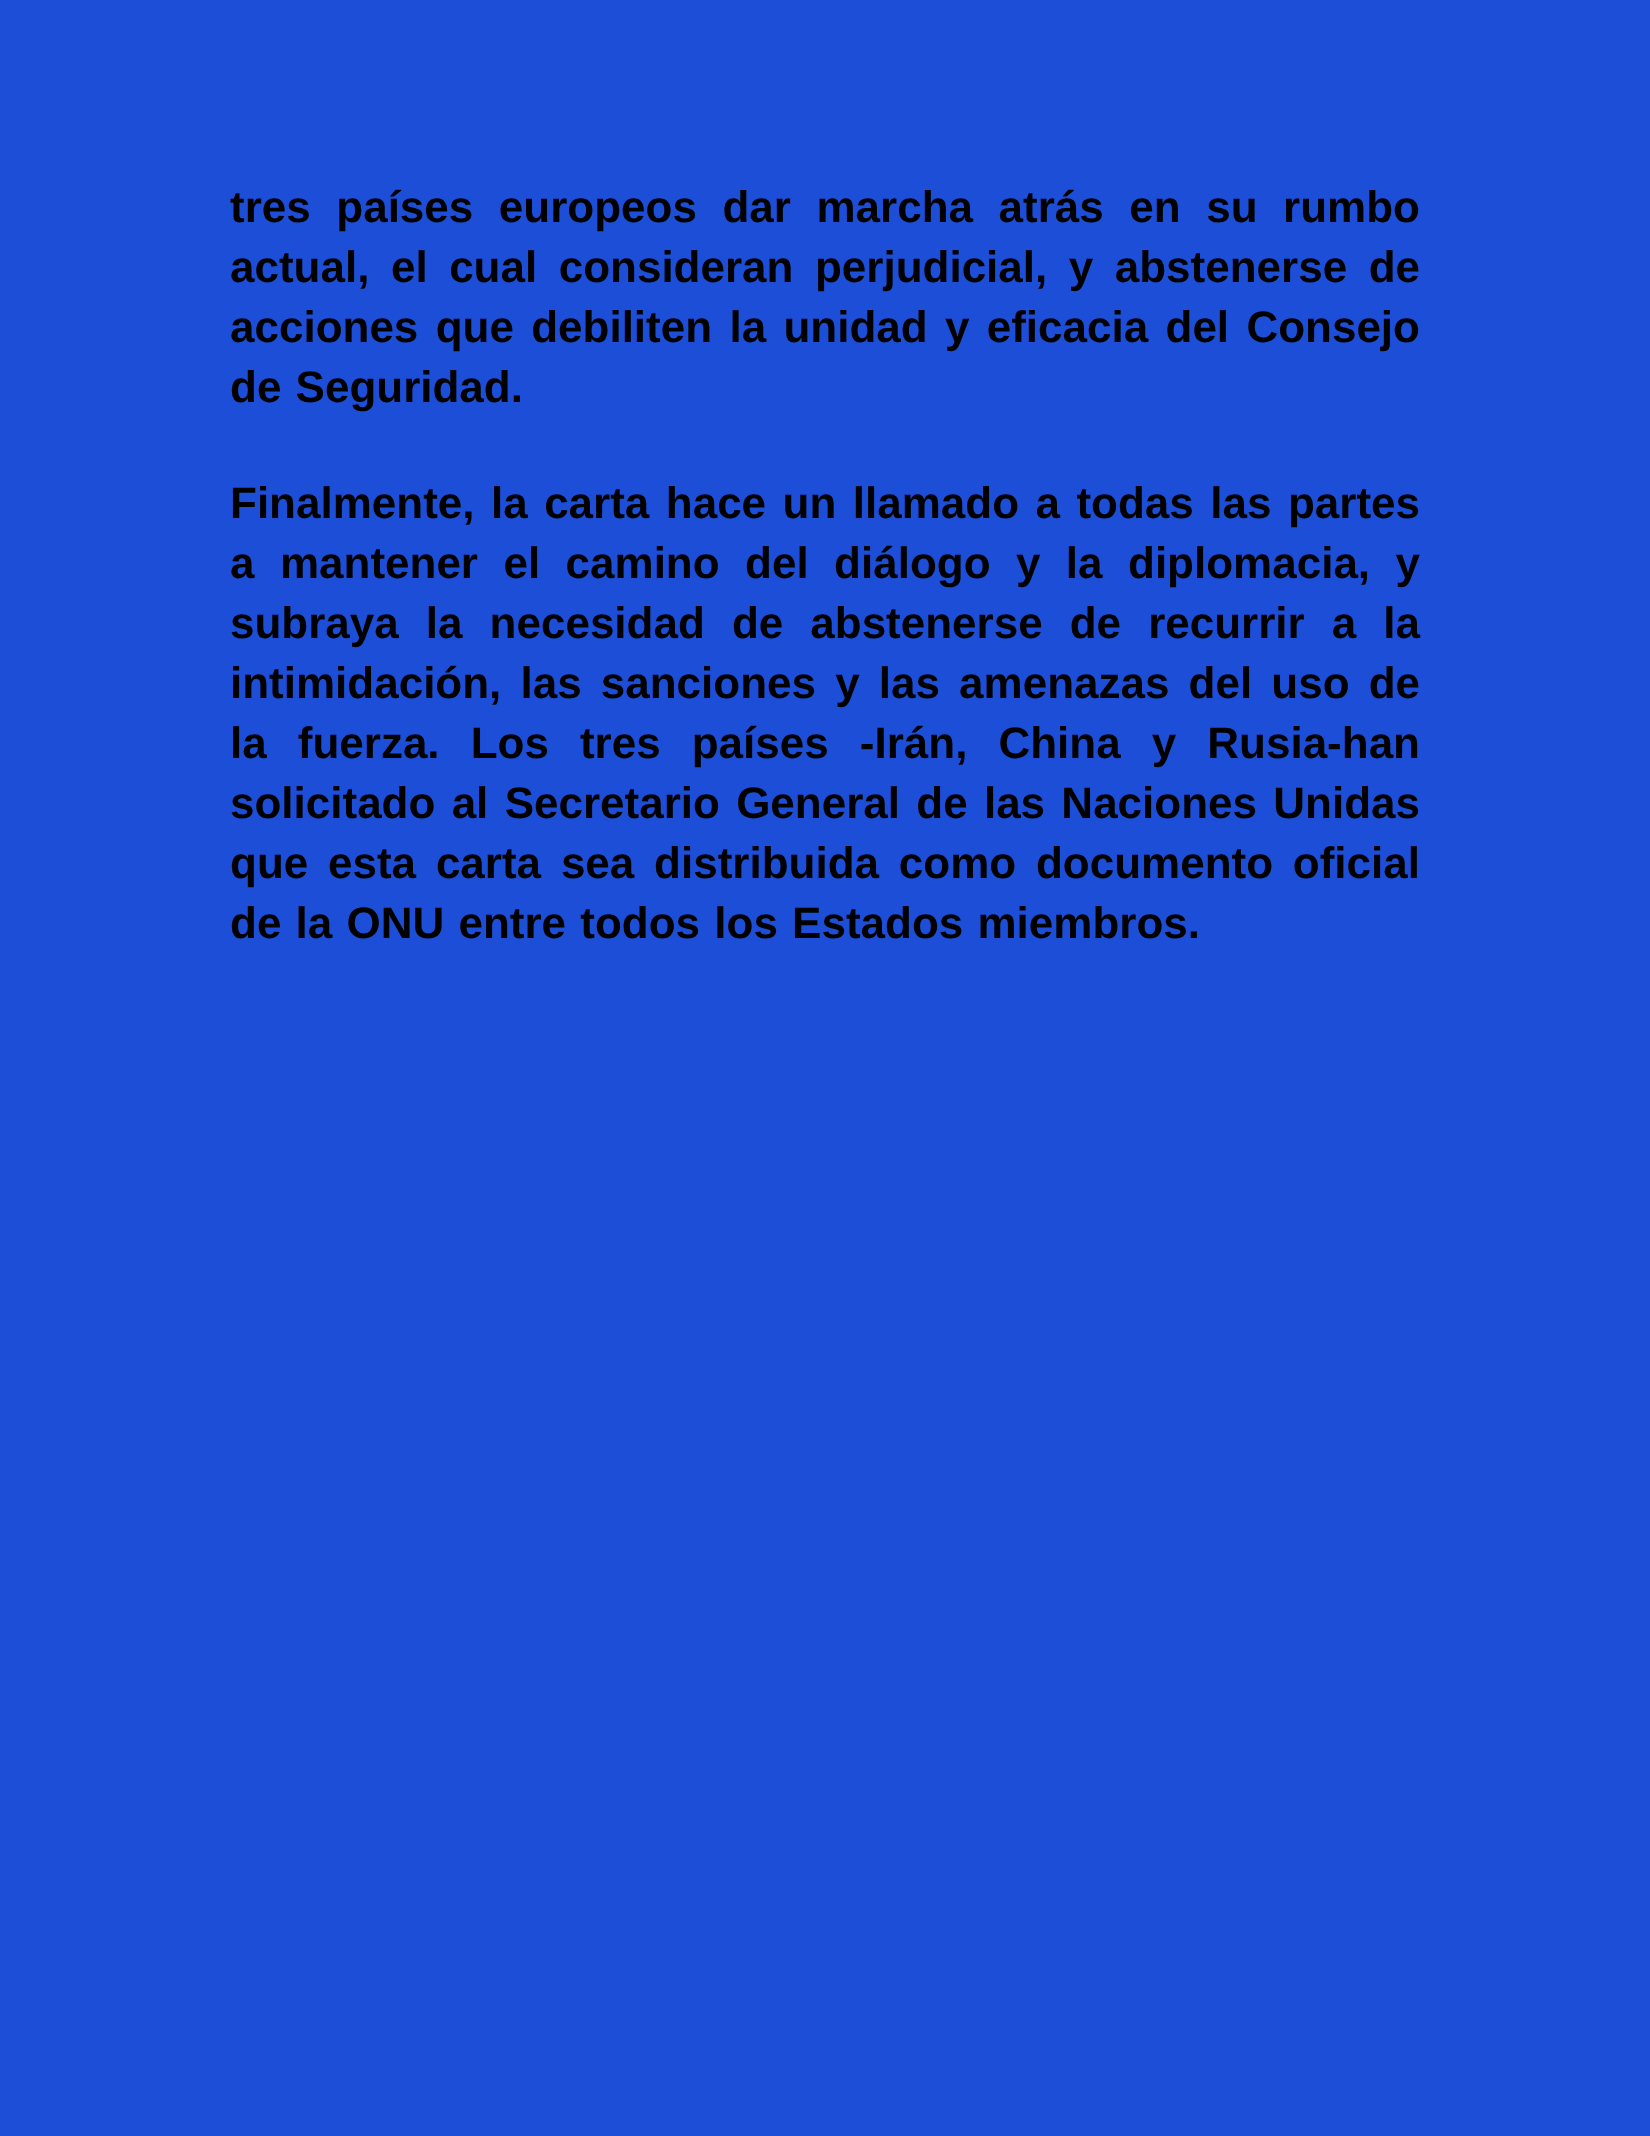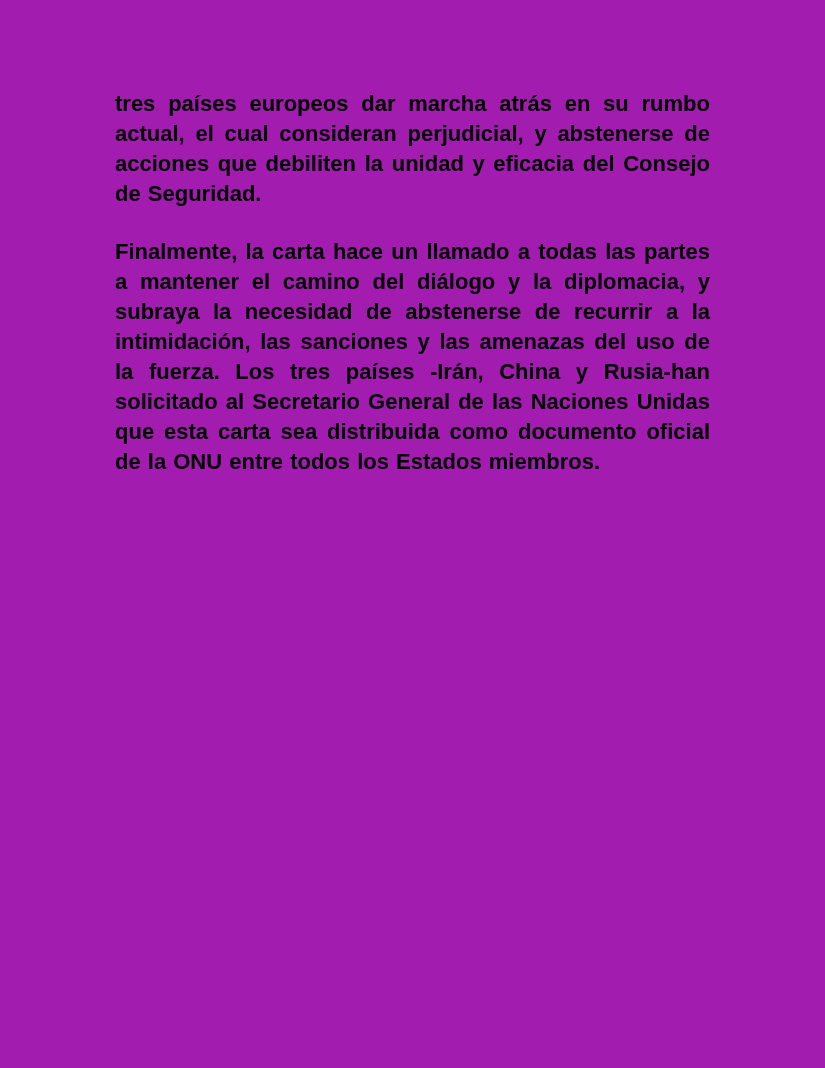--- a/index.html
+++ b/index.html
@@ -4,21 +4,21 @@
 <style>
   html, body {
     margin: 0;
     padding: 0;
     background: #ffffff;
   }
   .page {
     position: relative;
     width: 825px;
     height: 1068px;
-    background: #a21caf;
+    background: #1d4ed8;
     box-sizing: border-box;
     padding: 89px 115px 0 115px;
     overflow: hidden;
   }
   .doc-paragraph {
     font-family: "Liberation Sans", sans-serif;
     font-weight: 700;
     font-size: 22px;
     line-height: 30px;
     color: #000000;

